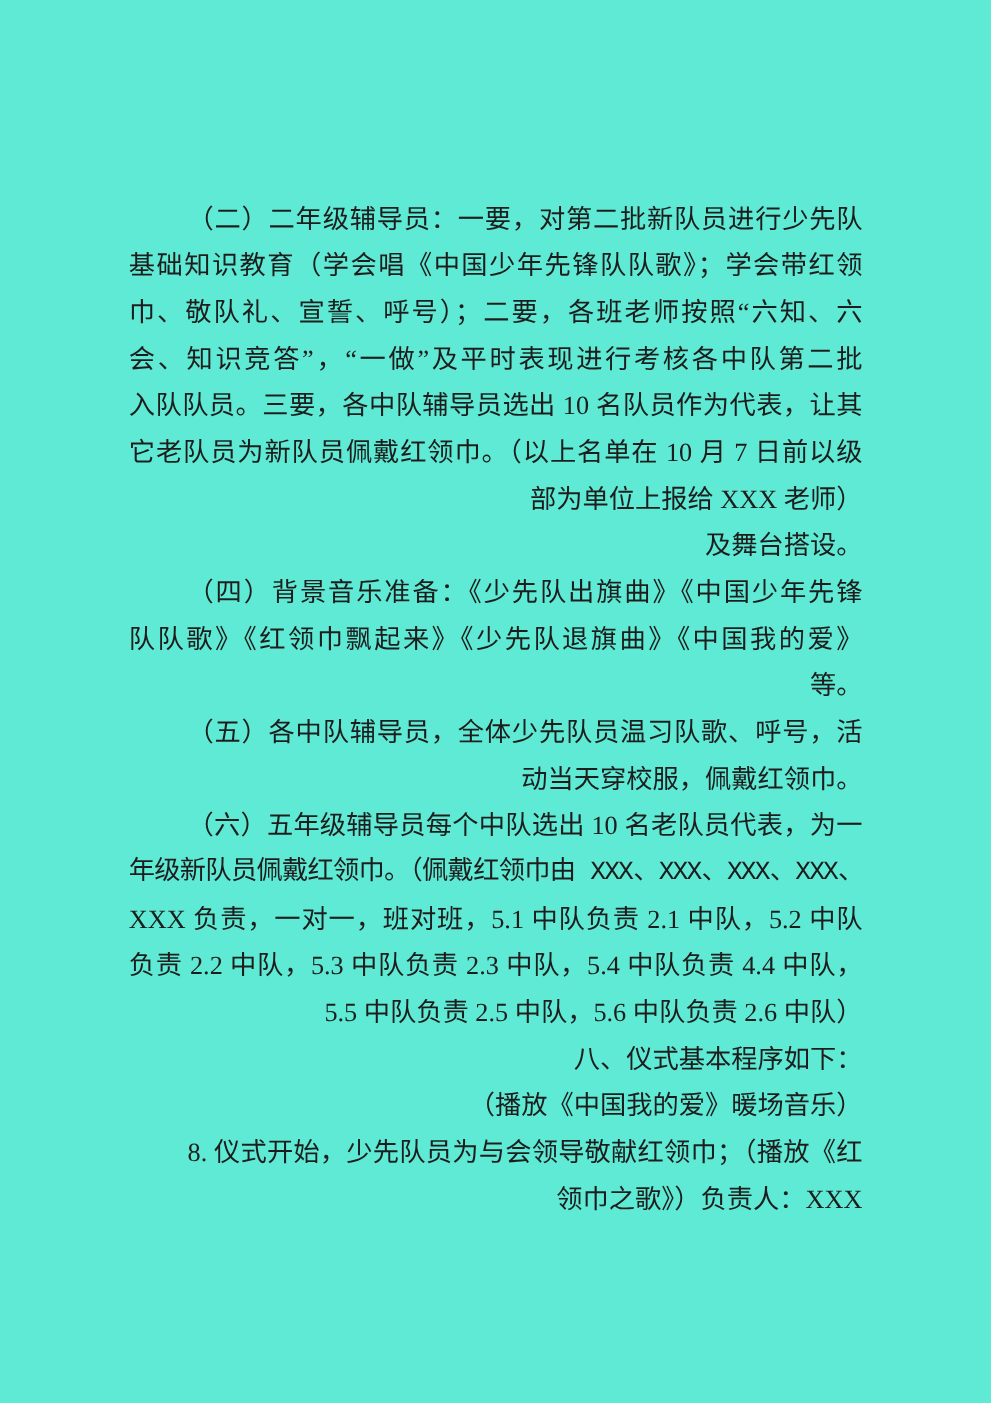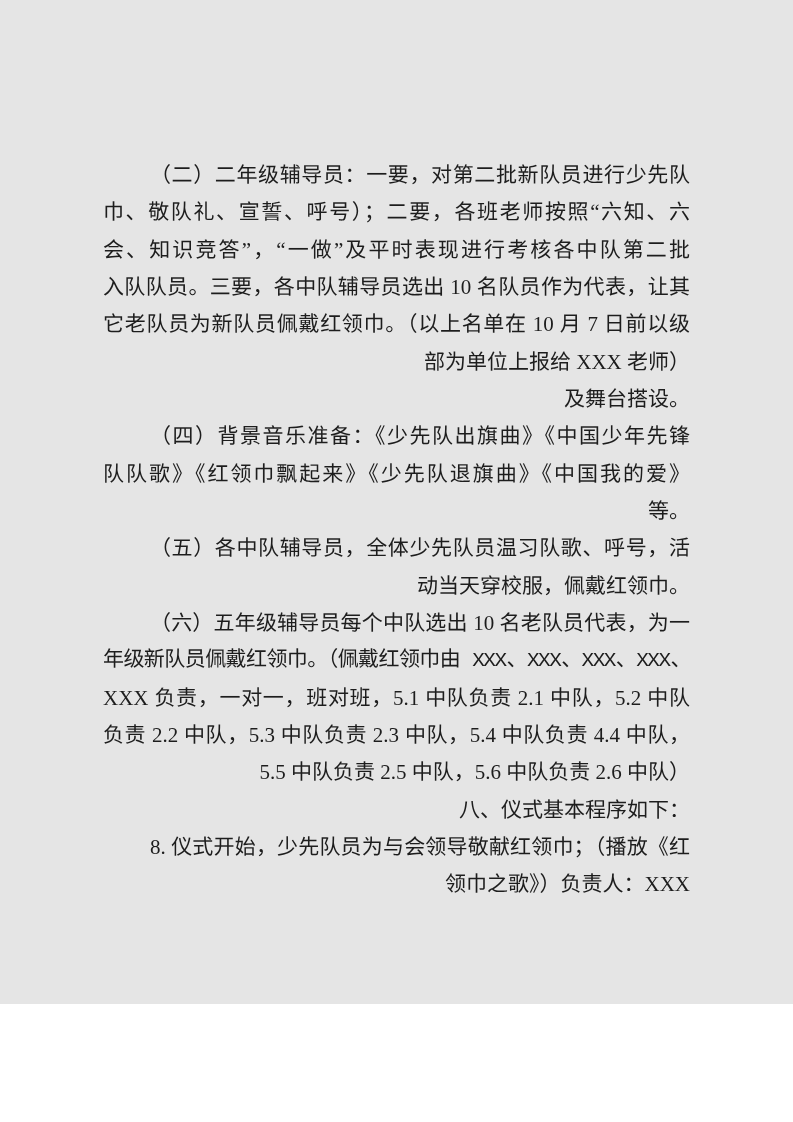--- a/index.html
+++ b/index.html
@@ -3,22 +3,22 @@
 <meta charset="utf-8">
 <style>
   html, body {
     margin: 0;
     padding: 0;
     background: #ffffff;
   }
   .page {
     position: relative;
     width: 793px;
-    height: 1004px;
-    background: #e5e5e5;
+    height: 1122px;
+    background: #5eead4;
     box-sizing: border-box;
     padding: 157px 103px 0 103px;
     font-family: "Liberation Serif", "DejaVu Serif", serif;
     font-size: 21px;
     color: #1d1d1d;
     overflow: hidden;
   }
   .line {
     line-height: 37.33px;
     height: 37.33px;
@@ -42,33 +42,35 @@
     letter-spacing: -1.5px;
     font-family: Liberation Mono, monospace;
   }
 </style>
 </head>
 <body>
 
 <div class="page">
   <div>
     <div class="line full indent">（二）二年级辅导员：一要，对第二批新队员进行少先队</div>
+    <div class="line full">基础知识教育（学会唱《中国少年先锋队队歌》；学会带红领</div>
     <div class="line full">巾、敬队礼、宣誓、呼号）；二要，各班老师按照“六知、六</div>
     <div class="line full">会、知识竞答”，“一做”及平时表现进行考核各中队第二批</div>
     <div class="line full">入队队员。三要，各中队辅导员选出 10 名队员作为代表，让其</div>
     <div class="line full">它老队员为新队员佩戴红领巾。（以上名单在 10 月 7 日前以级</div>
     <div class="line end">部为单位上报给 XXX 老师）</div>
     <div class="line end">及舞台搭设。</div>
     <div class="line full indent">（四）背景音乐准备：《少先队出旗曲》《中国少年先锋</div>
     <div class="line full">队队歌》《红领巾飘起来》《少先队退旗曲》《中国我的爱》</div>
     <div class="line end">等。</div>
     <div class="line full indent">（五）各中队辅导员，全体少先队员温习队歌、呼号，活</div>
     <div class="line end">动当天穿校服，佩戴红领巾。</div>
     <div class="line full indent">（六）五年级辅导员每个中队选出 10 名老队员代表，为一</div>
     <div class="line full squeeze">年级新队员佩戴红领巾。（佩戴红领巾由 XXX、XXX、XXX、XXX、</div>
     <div class="line full">XXX 负责，一对一，班对班，5.1 中队负责 2.1 中队，5.2 中队</div>
     <div class="line full">负责 2.2 中队，5.3 中队负责 2.3 中队，5.4 中队负责 4.4 中队，</div>
     <div class="line end">5.5 中队负责 2.5 中队，5.6 中队负责 2.6 中队）</div>
     <div class="line end indent">八、仪式基本程序如下：</div>
+    <div class="line end indent">（播放《中国我的爱》暖场音乐）</div>
     <div class="line full indent">8. 仪式开始，少先队员为与会领导敬献红领巾；（播放《红</div>
     <div class="line end">领巾之歌》）负责人：XXX</div>
   </div>
 </div>
 
 </body></html>

